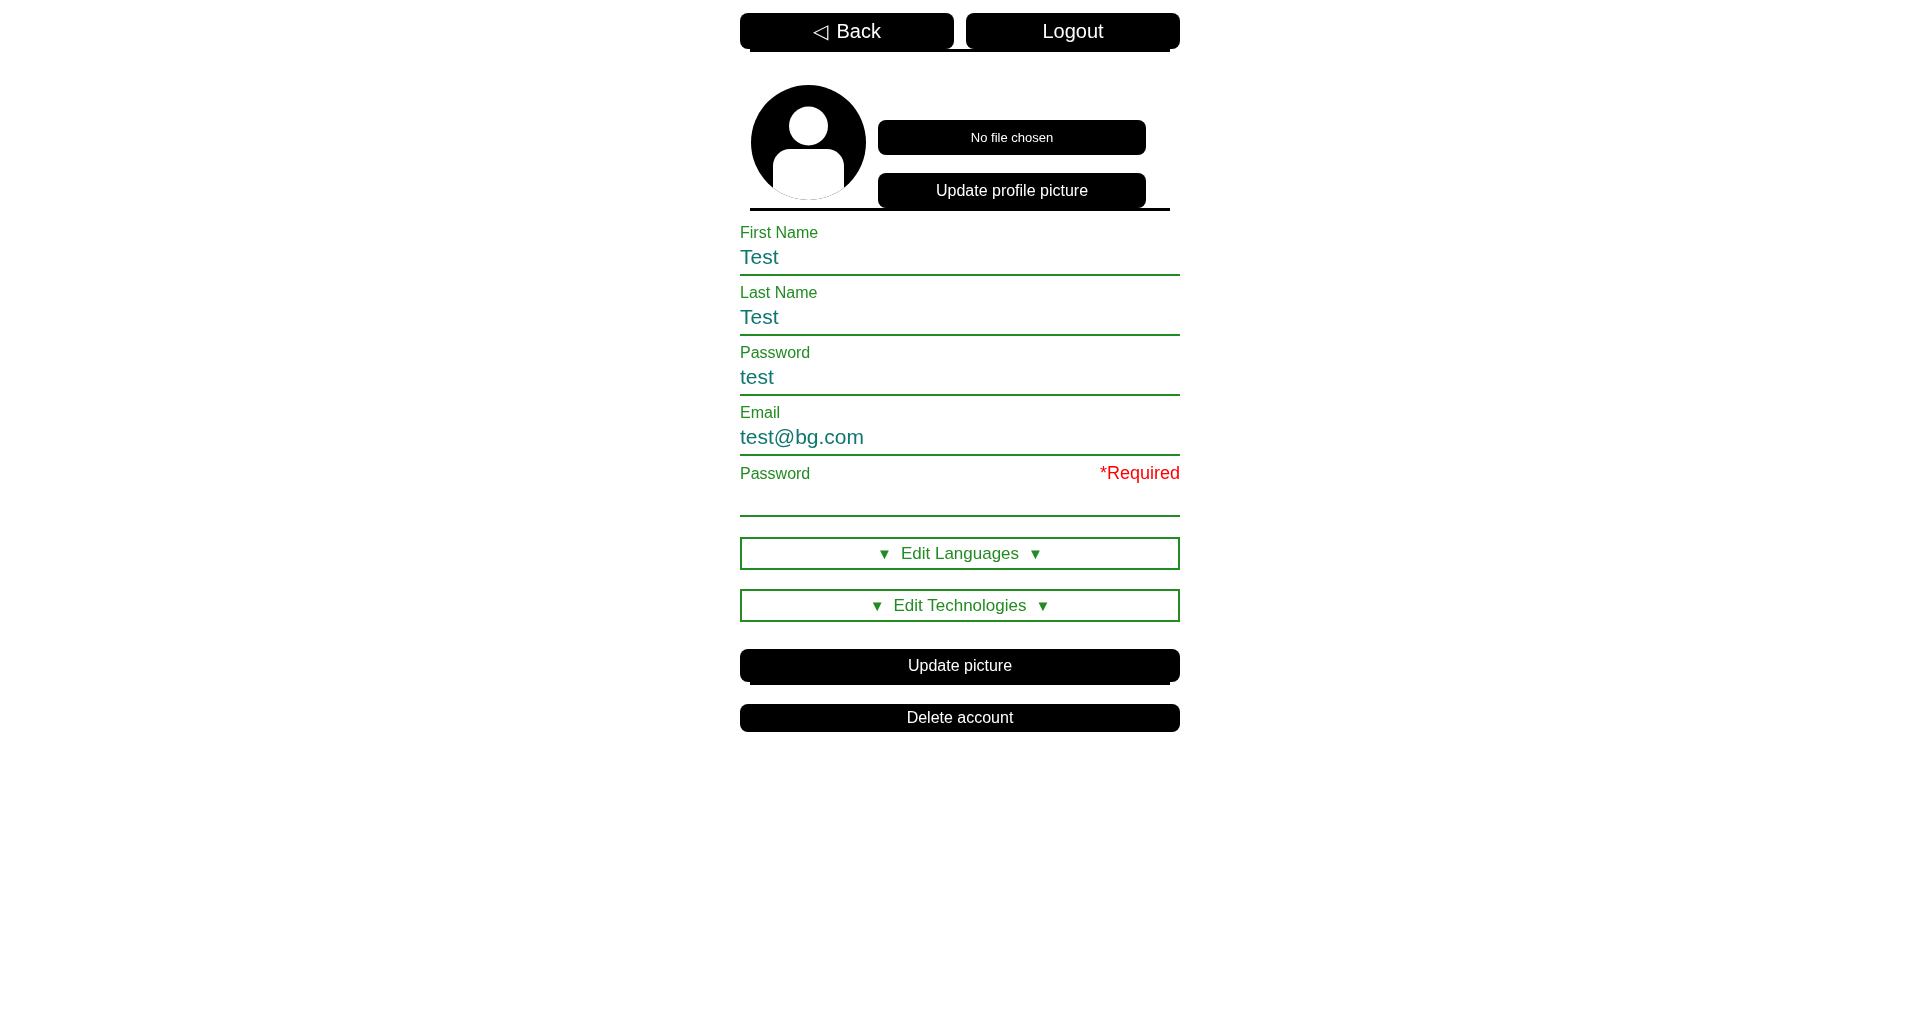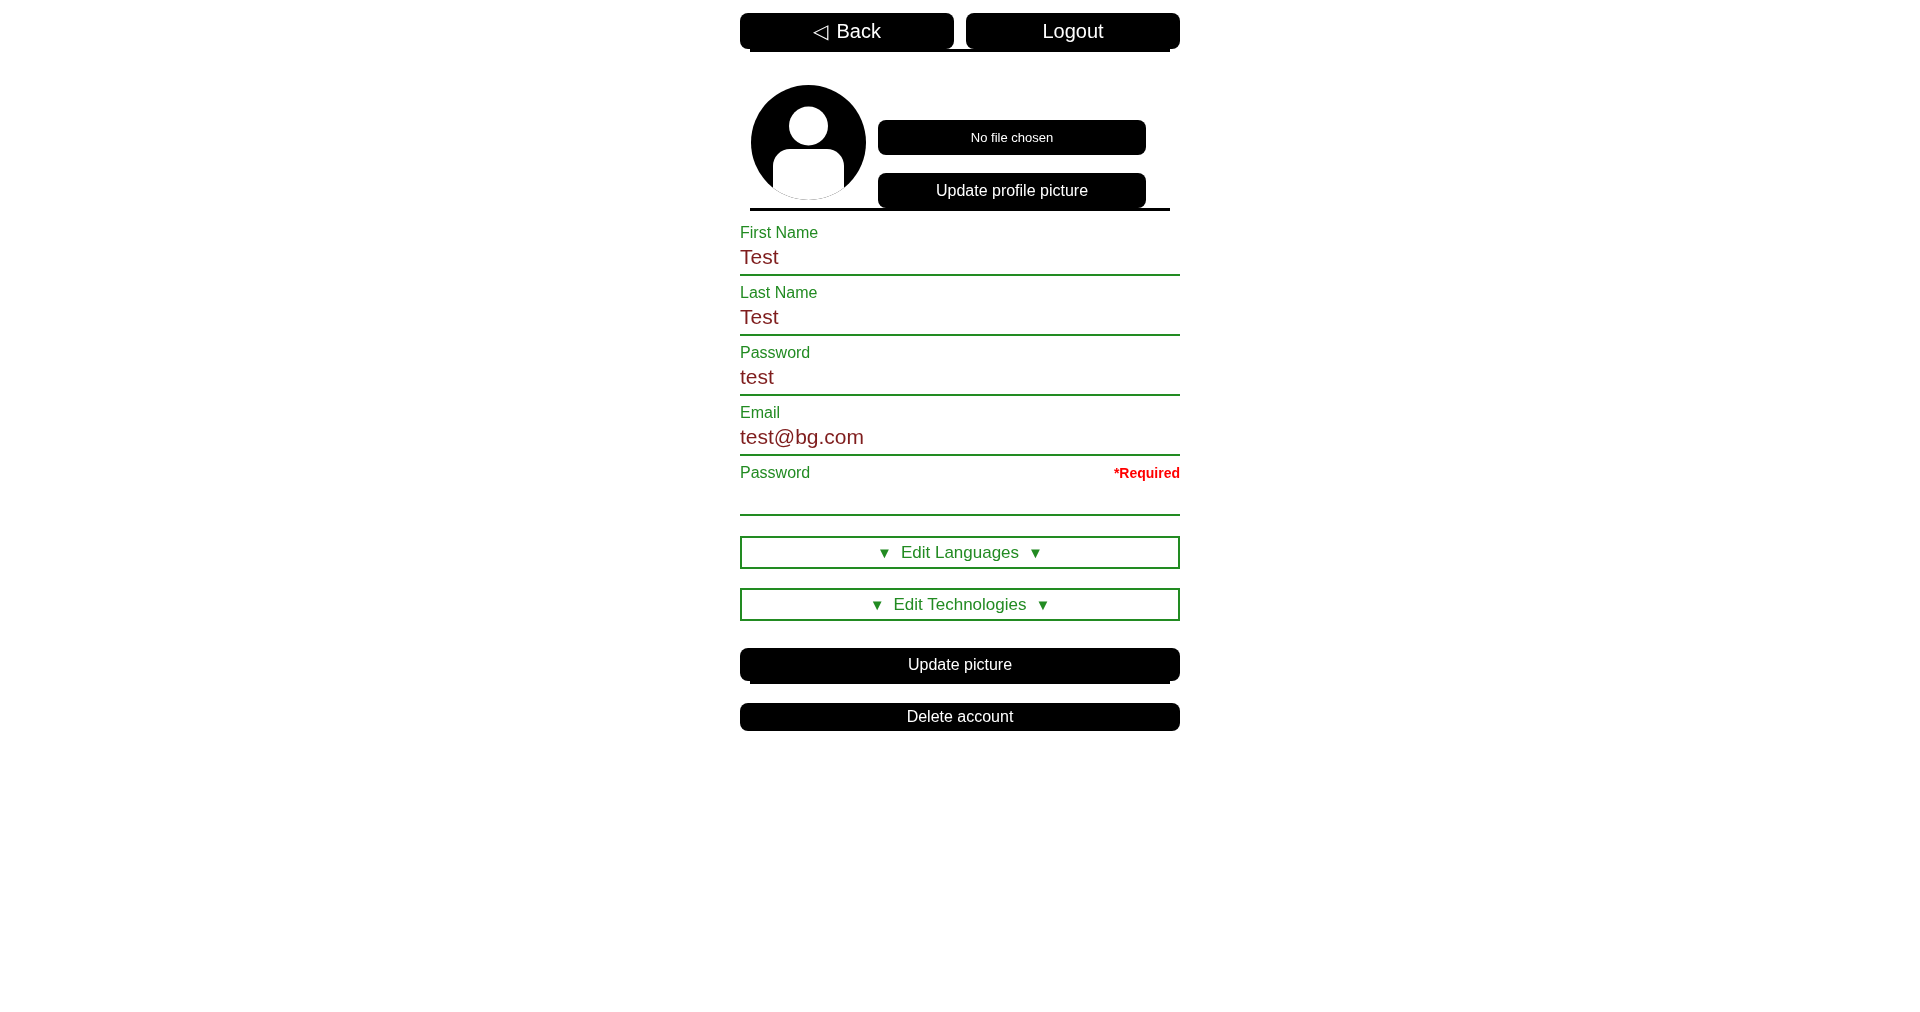--- a/index.html
+++ b/index.html
@@ -42,28 +42,28 @@
   .file-btn  { height: 35px; font-size: 13px; margin-top: 44px; }
   .pic-btn   { height: 35px; font-size: 16px; }
 
   
   .field { margin-top: 9px; }
   .field.first { margin-top: 14px; }
   .label-row {
     display: flex; justify-content: space-between; align-items: baseline;
     font-size: 16px; line-height: 16px; color: #228B22;
   }
-  .required { color: #ff0000; font-size: 14px; font-weight: bold; }
+  .required { color: #ff0000; font-size: 18px; }
   .field input {
     display: block; width: 100%;
     margin-top: 4px; padding: 0 0 5px 0;
     border: none; border-bottom: 2px solid #228B22;
     outline: none; background: transparent;
     font-family: inherit; font-size: 21px; line-height: 24px; height: 31px;
-    color: #7f1d1d;
+    color: #0f766e;
   }
 
   
   .outline-btn {
     display: flex; align-items: center; justify-content: center; gap: 9px;
     width: 100%; height: 33px; margin-top: 20px;
     background: #ffffff; border: 2px solid #228B22; border-radius: 0;
     color: #228B22; font-size: 17px; font-family: inherit; cursor: pointer;
   }
   .outline-btn.tech { margin-top: 19px; }

